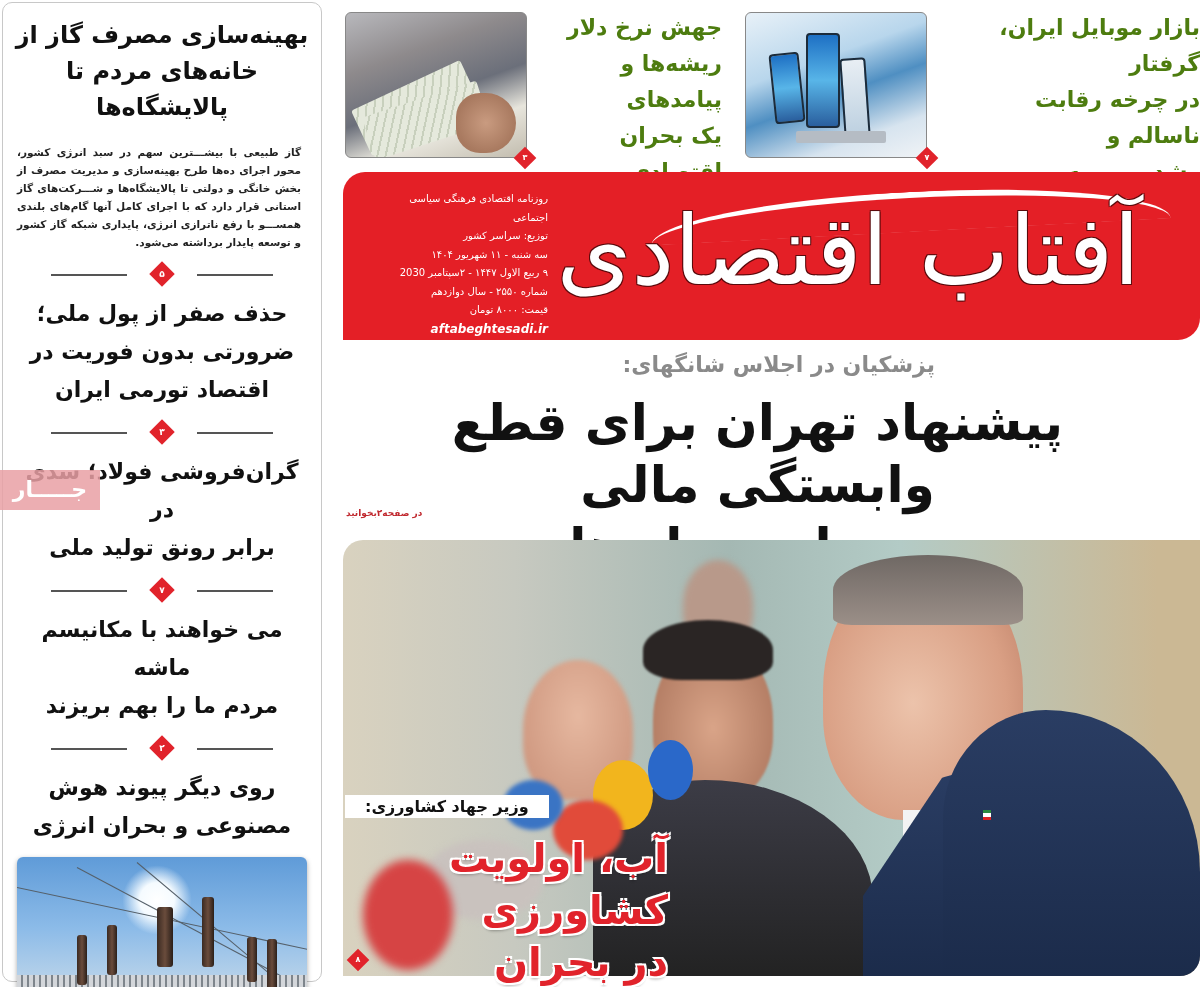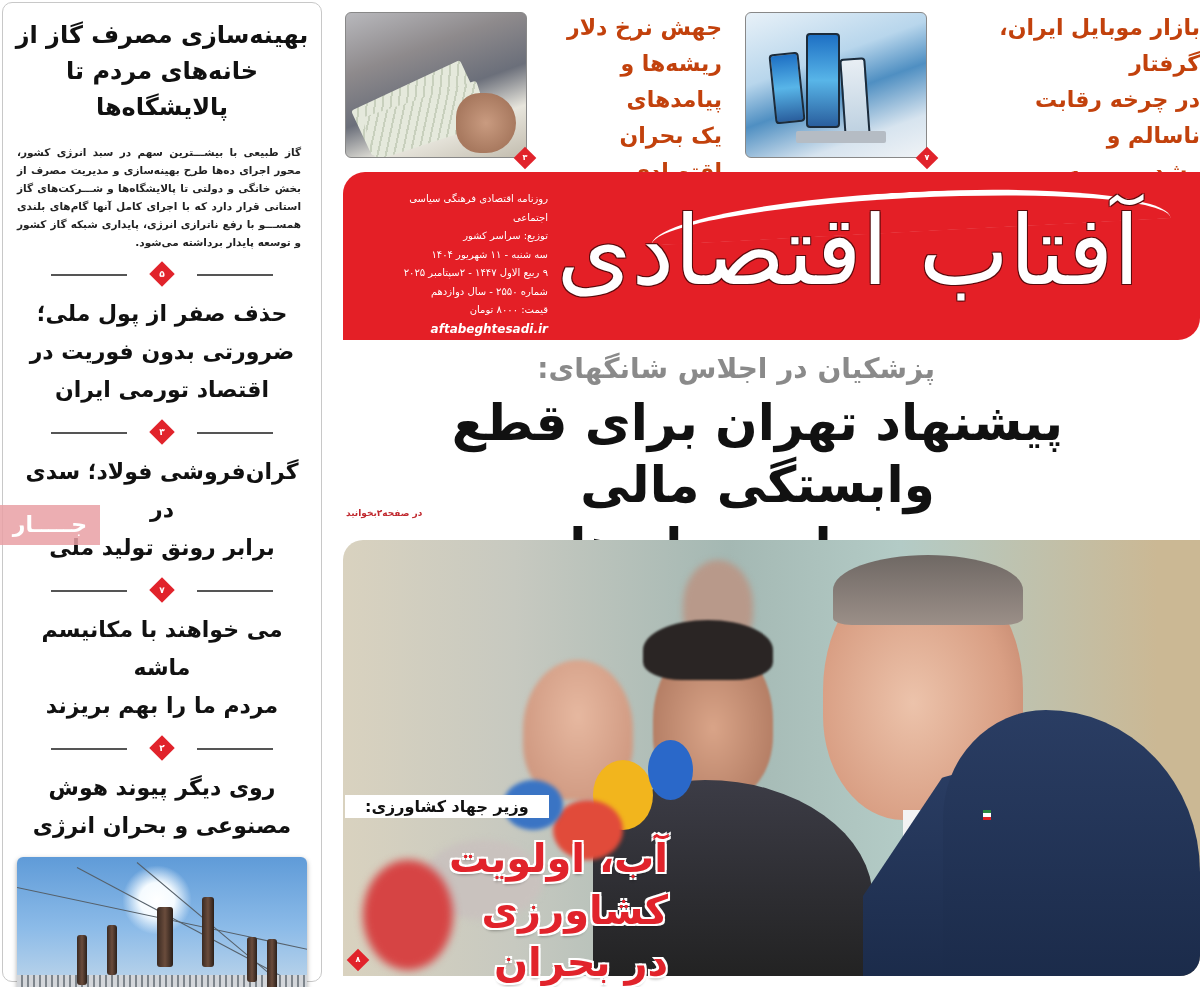--- a/index.html
+++ b/index.html
@@ -47,26 +47,26 @@
       position: absolute; left: 105px; top: 8px; width: 70px; height: 70px; border-radius: 50%;
       background: radial-gradient(circle, #ffffff 0%, #f5fbff 35%, rgba(255,255,255,0) 70%);
     }
     .insulator { position: absolute; background: linear-gradient(90deg,#3a2a22,#6a4c3c,#2b1f19); border-radius: 3px; }
     .frame { position: absolute; background: #c9cdd2; }
     .wire { position: absolute; height: 1px; background: #55606a; transform-origin: left center; }
 
     .jaaar {
       position: absolute; left: 0; top: 470px; width: 100px; height: 40px;
       background: rgba(233,160,165,0.85); color: #fff; font-weight: bold; font-size: 22px;
-      text-align: center; line-height: 40px; direction: rtl; margin-top: 35px;
+      text-align: center; line-height: 40px; direction: rtl;
     }
 
     
     .teaser { position: absolute; top: 10px; }
-    .teaser-title { font-weight: bold; font-size: 22px; line-height: 36px; color: #c2410c; }
+    .teaser-title { font-weight: bold; font-size: 22px; line-height: 36px; color: #4d7c0f; }
     .teaser-img {
       position: absolute; border: 1px solid #888; border-radius: 6px; overflow: hidden;
     }
     .img-phones { background: linear-gradient(160deg, #e8f1f8 0%, #b8d6ec 35%, #4f8fc2 55%, #d7e4ef 80%, #f0f3f6 100%); }
     .phone { position: absolute; border-radius: 4px; background: linear-gradient(180deg,#1e70c4,#58b5e8,#2a5f9e); border: 2px solid #1c2b3a; }
     .img-money { background: linear-gradient(160deg, #b8b8bc 0%, #8e8a8c 30%, #6b6f7a 55%, #e7e5dc 75%, #c2bcae 100%); }
     .bills { position: absolute; background: repeating-linear-gradient(120deg,#e5e9dc 0 6px,#c8d0bd 6px 8px); transform: rotate(-25deg); border-radius: 3px; }
     .hand { position: absolute; background: radial-gradient(ellipse at center, #c99b80 0%, #a8795f 70%); border-radius: 40% 50% 50% 40%; }
     .corner-badge {
       position: absolute; width: 16px; height: 16px; background: #e1232b; transform: rotate(45deg);
@@ -90,21 +90,21 @@
       letter-spacing: -2px;
     }
     .logo-swash {
       position: absolute; right: 30px; top: 20px; width: 520px; height: 40px;
       border-top: 6px solid #fff; border-radius: 50% 50% 0 0 / 100% 100% 0 0;
       transform: rotate(-3deg);
     }
 
     
     .kicker {
-      position: absolute; right: 265px; top: 352px; font-size: 28px; color: #8a8a8a; font-weight: bold;
+      position: absolute; right: 265px; top: 352px; font-size: 22px; color: #8a8a8a; font-weight: bold;
     }
     .headline {
       position: absolute; left: 360px; right: 45px; top: 392px; text-align: center;
       font-weight: bold; font-size: 50px; line-height: 62px; color: #111;
     }
     .ref-note {
       position: absolute; left: 346px; top: 508px; font-size: 9px; color: #c0282e; font-weight: bold;
     }
 
     
@@ -236,21 +236,21 @@
 </div>
 <div class="corner-badge" style="left:517px; top:150px;">
     <span>۳</span>
   </div>
 
 <div class="masthead">
   <div class="masthead-info">
     <div>روزنامه اقتصادی فرهنگی سیاسی اجتماعی</div>
     <div>توزیع: سراسر کشور</div>
     <div>سه شنبه - ۱۱ شهریور ۱۴۰۴</div>
-    <div>۹ ربیع الاول ۱۴۴۷ - ۲سپتامبر ۲۰۲۵</div>
+    <div>۹ ربیع الاول ۱۴۴۷ - ۲سپتامبر 2030</div>
     <div>شماره ۲۵۵۰ - سال دوازدهم</div>
     <div>قیمت: ۸۰۰۰ تومان</div>
     <div class="url">aftabeghtesadi.ir</div>
   </div>
   <div class="logo-swash"></div>
   <div class="logo">آفتاب اقتصادی</div>
 </div>
 
 <div class="kicker">پزشکیان در اجلاس شانگهای:</div>
 <div class="headline">

